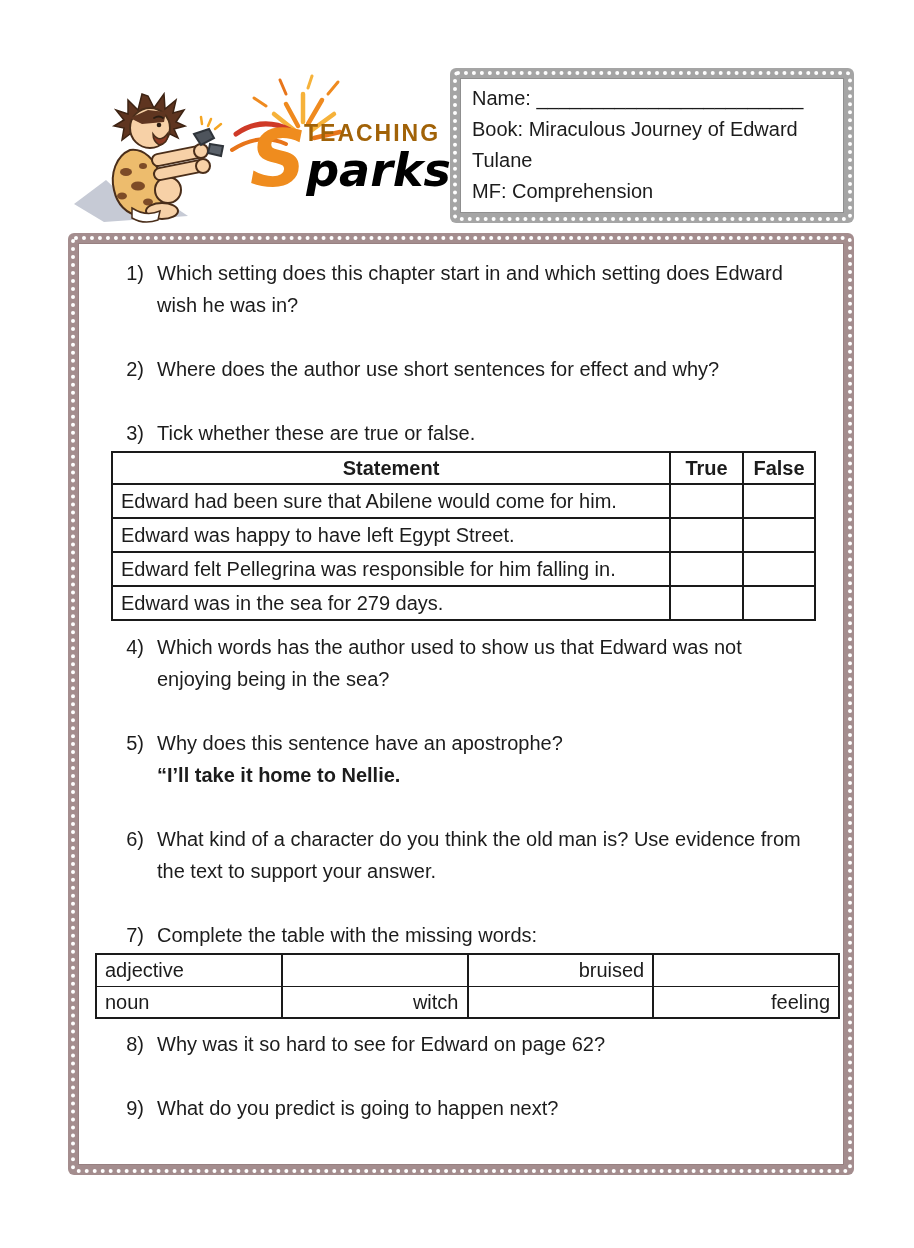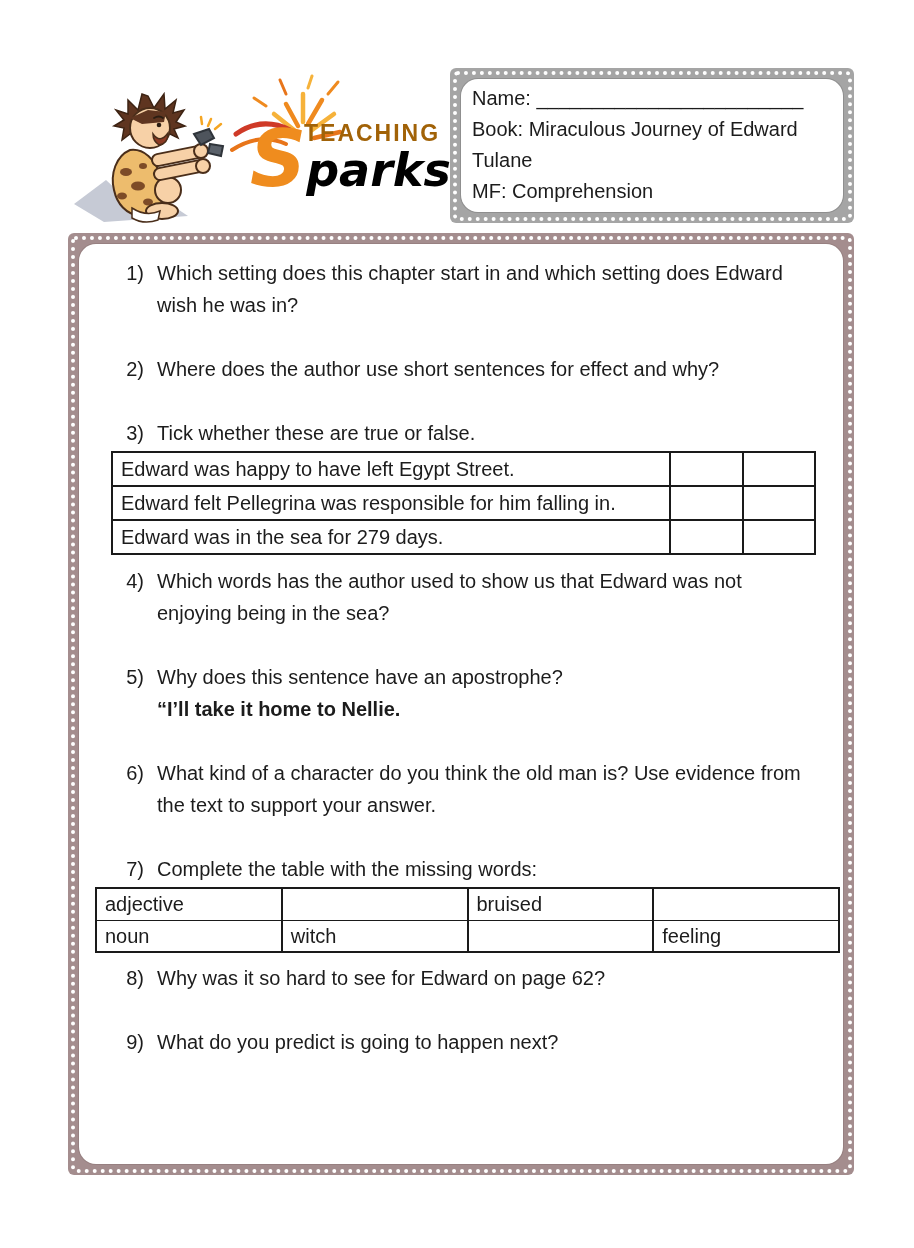--- a/index.html
+++ b/index.html
@@ -16,21 +16,21 @@
                   font-size:46px; line-height:78px; color:#000000; white-space:nowrap;
                   font-family:"DejaVu Sans", sans-serif; }
   .brand-script::first-letter { font-size:78px; color:#ef8c1e; }
 
   
   .stitch { position:relative; border-radius:6px; padding:11px; }
   .stitch::before { content:""; position:absolute; inset:2.5px; border:4px dotted #ffffff;
                     border-radius:5px; pointer-events:none; z-index:2; }
   .stitch-gray  { background:#a5a5a5; }
   .stitch-mauve { background:#a48d8e; }
-  .stitch-inner { position:relative; background:#ffffff; width:100%; height:100%;border-radius:17px; }
+  .stitch-inner { position:relative; background:#ffffff; width:100%; height:100%; }
   .stitch-gray  .stitch-inner { box-shadow:0 0 0 1px #8f8f8f; }
   .stitch-mauve .stitch-inner { box-shadow:0 0 0 1px #978081; }
 
   
   .info-box { position:absolute; left:450px; top:68px; width:404px; height:155px; }
   .info-box .stitch-inner { padding:4px 8px 0 11px; font-size:20px; line-height:31px; }
   .info-line { white-space:pre-wrap; }
 
   
   .sheet { position:absolute; left:68px; top:233px; width:786px; height:942px; }
@@ -48,21 +48,21 @@
   td, th { border:2px solid #1a1a1a; font-size:20px; line-height:26px; padding:2px 8px; }
 
   .tf-table { width:703px; margin:0 0 10px 23px; }
   .tf-table th { font-weight:700; text-align:center; height:31px; }
   .tf-table td.statement { text-align:left; height:34px; white-space:nowrap; overflow:hidden; }
   .tf-table col.c-statement { width:558px; }
   .tf-table col.c-true { width:73px; }
   .tf-table col.c-false { width:72px; }
 
   .word-table { width:745px; margin:2px 0 9px 7px; }
-  .word-table td { height:32px; text-align:left; border-top-width:1px; border-bottom-width:1px; }
+  .word-table td { height:32px; text-align:right; border-top-width:1px; border-bottom-width:1px; }
   .word-table tr:first-child td { border-top-width:2px; }
   .word-table tr:last-child td { border-bottom-width:2px; }
   .word-table td.rowlabel { font-weight:400; text-align:left; }
   .word-table col { width:25%; }
 </style>
 </head>
 <body>
 
 <div class="logo">
   <svg class="caveman" viewBox="0 0 172 152">
@@ -148,20 +148,30 @@
         <span class="q-text">Tick whether these are true or false.</span>
       </div>
 
       <table class="tf-table">
         <colgroup>
             <col class="c-statement">
             <col class="c-true">
             <col class="c-false">
           </colgroup>
         <tbody>
+            <tr>
+          <th>Statement</th>
+          <th>True</th>
+          <th>False</th>
+        </tr>
+        <tr>
+          <td class="statement">Edward had been sure that Abilene would come for him.</td>
+          <td></td>
+          <td></td>
+        </tr>
         <tr>
           <td class="statement">Edward was happy to have left Egypt Street.</td>
           <td></td>
           <td></td>
         </tr>
         <tr>
           <td class="statement">Edward felt Pellegrina was responsible for him falling in.</td>
           <td></td>
           <td></td>
         </tr>

